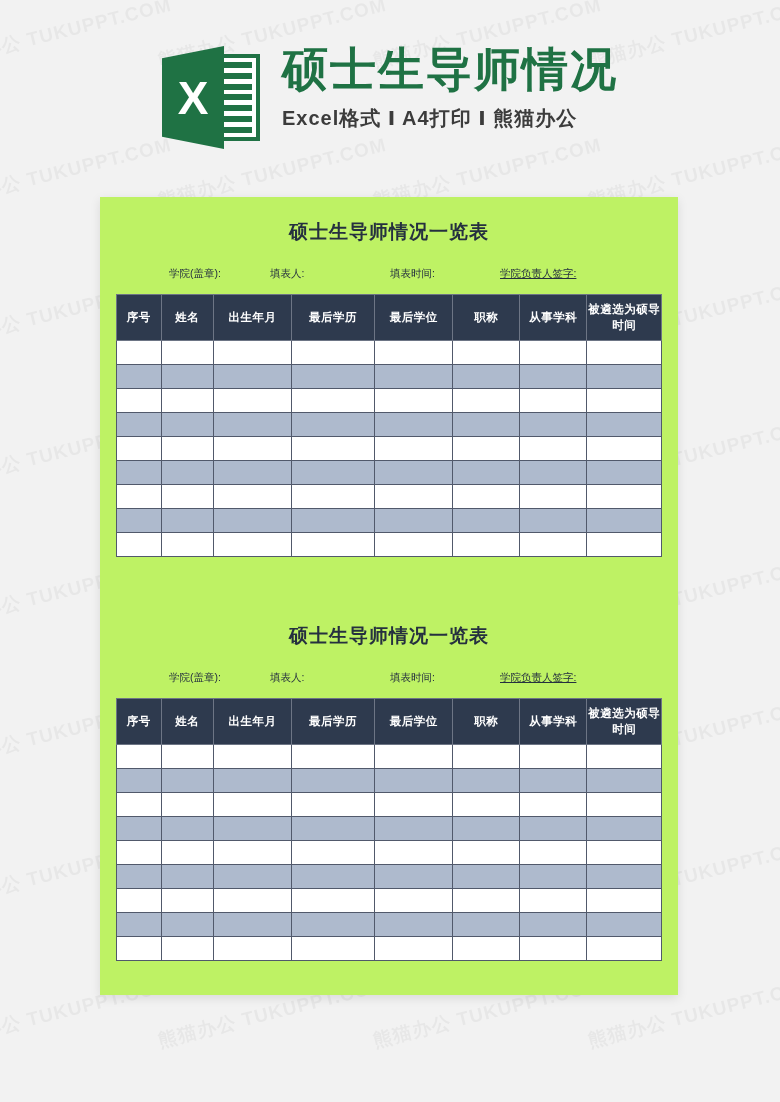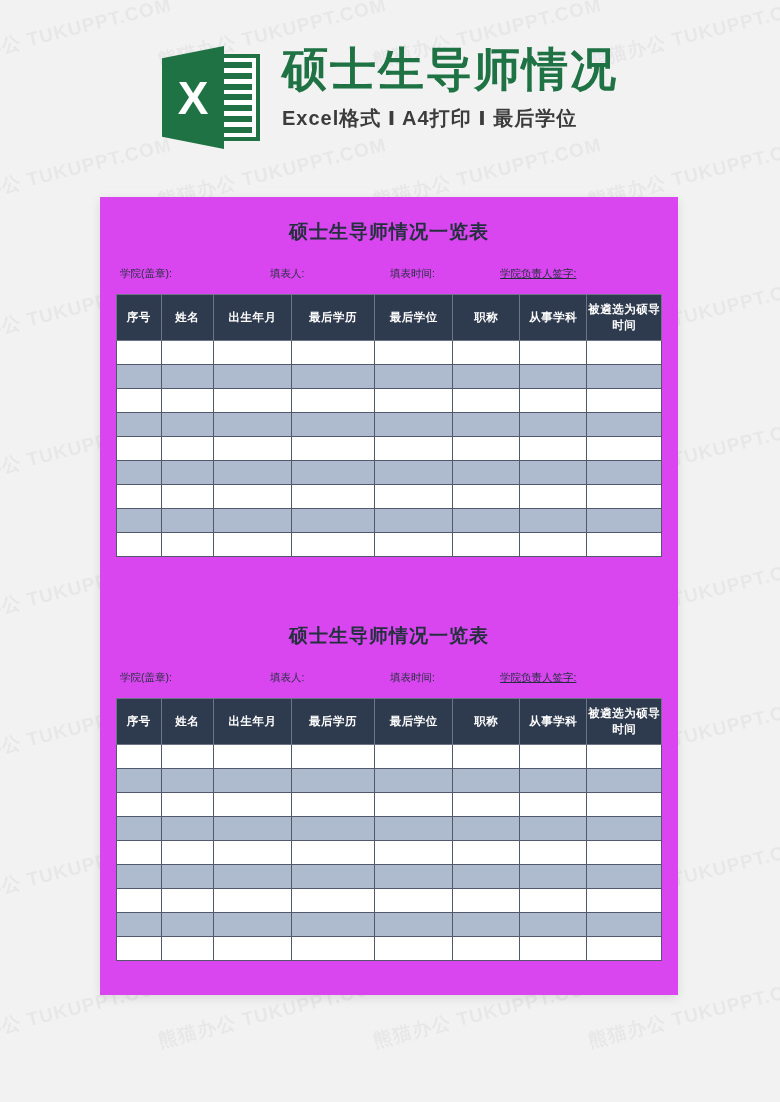--- a/index.html
+++ b/index.html
@@ -125,21 +125,21 @@
     margin-top: 9px;
     white-space: nowrap;
   }
 
   
   .sheet {
     position: absolute;
     left: 100px;
     top: 197px;
     width: 578px;
-    background: #d946ef;
+    background: #bef264;
     z-index: 2;
     padding: 22px 16px 34px 16px;
     box-shadow: 0 3px 10px rgba(0,0,0,0.10);
   }
 
   .form-block { padding: 0 0 0 0; }
   .form-block + .form-block { margin-top: 66px; }
 
   .doc-title {
     text-align: center;
@@ -151,21 +151,21 @@
   }
 
   .meta-row {
     display: flex;
     font-size: 10.5px;
     color: #25303f;
     margin: 0 0 13px 0;
     padding: 0 4px;
   }
   .meta-item { white-space: nowrap; }
-  .meta-item.m0 { width: 150px; }
+  .meta-item.m0 { width: 150px; text-align: center; }
   .meta-item.m1 { width: 120px; }
   .meta-item.m2 { width: 110px; }
   .meta-item.m3 { width: auto; text-decoration: underline; }
 
   
   table.sheet-table {
     border-collapse: collapse;
     width: 100%;
     table-layout: fixed;
     padding-left: 23px;
@@ -255,21 +255,21 @@
           <i></i>
           <i></i>
           <i></i>
       </div>
       <div class="tab"></div>
       <div class="x-glyph">X</div>
     </div>
 
     <div class="banner-text">
       <div class="banner-title">硕士生导师情况</div>
-      <div class="banner-subtitle">Excel格式 Ⅰ A4打印 Ⅰ 最后学位</div>
+      <div class="banner-subtitle">Excel格式 Ⅰ A4打印 Ⅰ 熊猫办公</div>
     </div>
 
   </div>
 </div>
 
 <div class="sheet" id="sheet">
     <div class="form-block">
       <div class="doc-title">硕士生导师情况一览表</div>
       <div class="meta-row">
         <div class="meta-item m0">学院(盖章):</div>

